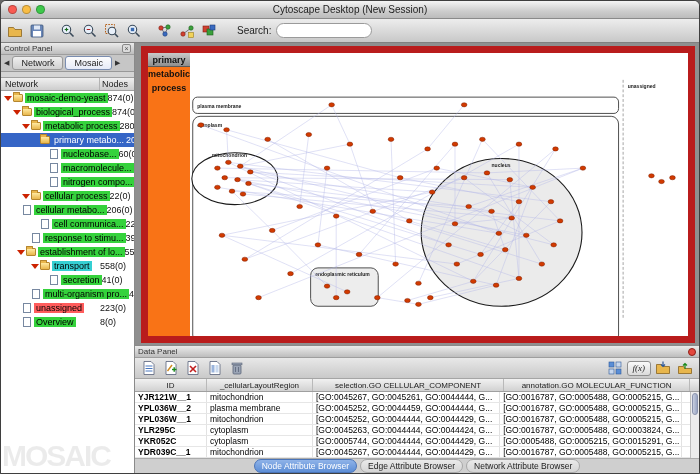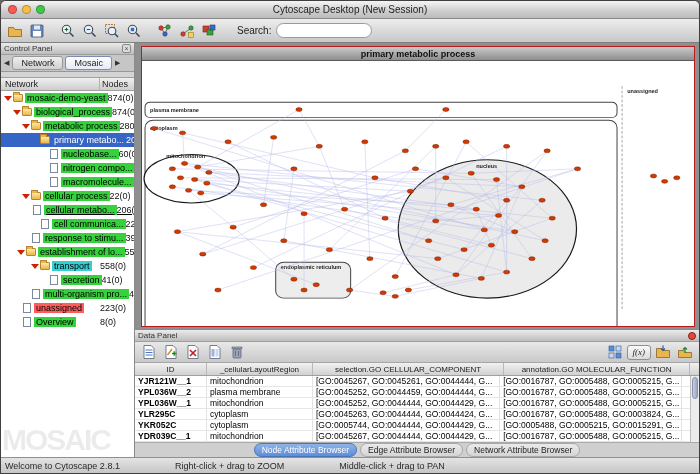--- a/index.html
+++ b/index.html
@@ -50,21 +50,21 @@
   .folder::before{content:'';position:absolute;top:-3px;left:-1px;width:5px;height:2px;background:#e8b64c;border:1px solid #b5862e;border-bottom:none;border-radius:1px 1px 0 0}
   .file{width:8px;height:10px;flex:0 0 8px;background:#fff;border:1px solid #7788a0;margin:0 3px 0 2px}
   .tlabel{padding:0 2px;color:#000;flex-shrink:0}
   .tlabel.green{background:#35d23c}
   .tlabel.cyan{background:#35cfd2}
   .tlabel.red{background:#ff5c5c}
   .tcount{width:34px;flex:0 0 34px;margin-left:auto;color:#111;overflow:hidden}
   .watermark{position:absolute;bottom:0;left:1px;font-size:30px;font-weight:bold;color:rgba(0,0,0,0.08);letter-spacing:-2px}
   .right-col{flex:1;display:flex;flex-direction:column;min-width:0}
   .desktop{flex:1;background:#8f8f8f;padding:3px 4px 2px 6px;min-height:0;display:flex}
-  .iframe{flex:1;display:flex;flex-direction:column;border:1px solid #b91c1c;background:#f97316;min-height:0;min-width:0}
+  .iframe{flex:1;display:flex;flex-direction:row;border:7px solid #b91c1c;background:#f97316;min-height:0;min-width:0}
   .iframe-title{height:14px;flex:0 0 14px;background:linear-gradient(#c9c9c9,#8e8e8e);border-bottom:1px solid #5a5a5a;text-align:center;font-size:9px;font-weight:bold;color:#111;line-height:14px}
   .canvas{flex:1;position:relative;background:#fff;min-height:0}
   .canvas svg{width:100%;height:100%;display:block}
   svg text{font-family:"Liberation Sans",sans-serif}
   .data-panel{flex:0 0 128px;background:#d4d4d4;border-top:1px solid #8a8a8a;display:flex;flex-direction:column;min-height:0}
   .dp-toolbar{height:21px;flex:0 0 21px;display:flex;align-items:center;gap:2px;padding:0 4px;background:linear-gradient(#e8e8e8,#c9c9c9);border-bottom:1px solid #a5a5a5}
   .dp-spacer{flex:1}
   .fx-btn{height:15px;padding:0 5px;border:1px solid #8f8f8f;border-radius:3px;background:linear-gradient(#fafafa,#dadada);font-size:9px;font-style:italic;color:#222;font-family:"Liberation Serif",serif}
   .dtable{flex:1;background:#fff;overflow:hidden;display:flex;flex-direction:column;position:relative;min-height:0}
   .dt-head{display:flex;flex:0 0 13px;background:linear-gradient(#f1f1f1,#d1d1d1);border-bottom:1px solid #9f9f9f;font-size:8px;color:#222;padding-right:9px}
@@ -214,35 +214,35 @@
           </div>
           <div class="tree-row" style="padding-left: 39px;">
             <span class="expander"></span>
             <span class="file"></span>
             <span class="tlabel green">nucleobase...</span>
             <span class="tcount">60(0)</span>
           </div>
           <div class="tree-row" style="padding-left: 39px;">
             <span class="expander"></span>
             <span class="file"></span>
-            <span class="tlabel green">nitrogen compo...</span>
-          </div>
-          <div class="tree-row" style="padding-left: 39px;">
-            <span class="expander"></span>
-            <span class="file"></span>
             <span class="tlabel green">macromolecule...</span>
             <span class="tcount">311(0)</span>
           </div>
+          <div class="tree-row" style="padding-left: 39px;">
+            <span class="expander"></span>
+            <span class="file"></span>
+            <span class="tlabel green">nitrogen compo...</span>
+          </div>
           <div class="tree-row" style="padding-left: 21px;">
             <span class="expander tri"></span>
             <span class="folder"></span>
             <span class="tlabel green">cellular process</span>
             <span class="tcount">22(0)</span>
           </div>
-          <div class="tree-row" style="padding-left: 22px; text-decoration: underline;">
+          <div class="tree-row" style="padding-left: 12px;">
             <span class="expander"></span>
             <span class="file"></span>
             <span class="tlabel green">cellular metabo...</span>
             <span class="tcount">206(0)</span>
           </div>
           <div class="tree-row" style="padding-left: 30px;">
             <span class="expander"></span>
             <span class="file"></span>
             <span class="tlabel green">cell communica...</span>
             <span class="tcount">22(0)</span>
@@ -573,18 +573,13 @@
         </div>
         <div class="dp-tabs">
             <span class="dp-tab active">Node Attribute Browser</span>
             <span class="dp-tab">Edge Attribute Browser</span>
             <span class="dp-tab">Network Attribute Browser</span>
           </div>
       </div>
     </div>
   </div>
 
-  <div class="statusbar">
-      <span class="status-item">Welcome to Cytoscape 2.8.1</span>
-      <span class="status-item">Right-click + drag to ZOOM</span>
-      <span class="status-item">Middle-click + drag to PAN</span>
-    </div>
 </div>
 
 </body></html>

